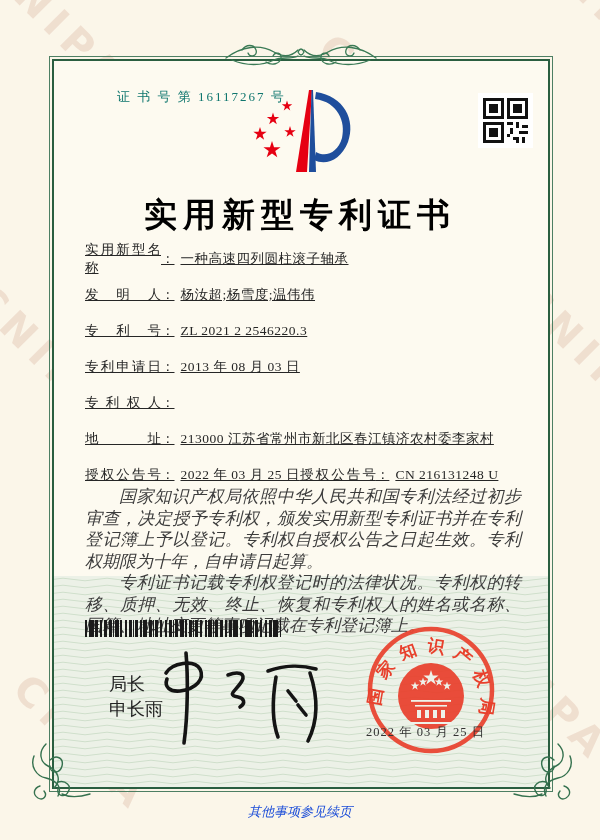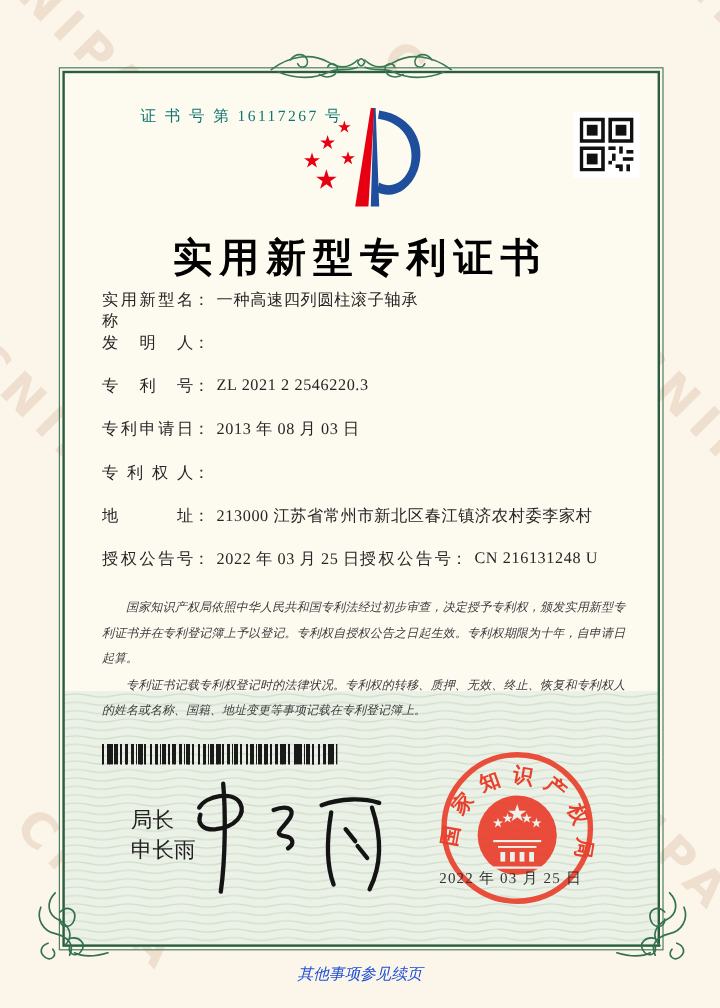--- a/index.html
+++ b/index.html
@@ -11,27 +11,27 @@
   .frame-inner{position:absolute;left:2px;top:2px;right:2px;bottom:2px;border:2px solid #2a5e40;}
   
   .wm{position:absolute;font-family:"DejaVu Sans",sans-serif;font-weight:bold;font-size:40px;letter-spacing:8px;color:rgba(213,170,148,0.30);transform:rotate(45deg);white-space:nowrap;pointer-events:none;}
   
   .certno{position:absolute;left:85px;top:88px;font-size:13px;color:#0f766e;letter-spacing:2px;margin-left:32px;}
   .logo{position:absolute;left:246px;top:86px;}
   .qr{position:absolute;left:478px;top:93px;width:55px;height:55px;background:#fff;display:flex;align-items:center;justify-content:center;}
   .title{position:absolute;left:0;top:172px;width:600px;text-align:center;font-size:33px;font-weight:bold;color:#000;letter-spacing:6px;margin-top:21px;}
   
   .fields{position:absolute;left:85px;top:241px;width:440px;font-size:13.5px;color:#262626;}
-  .frow{height:36px;display:flex;align-items:flex-start;}
+  .frow{height:36px;display:flex;align-items:center;text-decoration:underline;}
   .flabel{display:inline-block;width:76px;text-align:justify;text-align-last:justify;}
   .fcolon{display:inline-block;}
   .fvalue{display:inline-block;padding-left:6px;letter-spacing:0.5px;}
   .fpair2{}
   
-  .paras{position:absolute;left:85px;top:496px;width:436px;font-size:10px;line-height:21.5px;color:#3c3c3c;text-align:justify;font-style:italic;}
+  .paras{position:absolute;left:85px;top:486px;width:436px;font-size:17px;line-height:21.5px;color:#3c3c3c;text-align:justify;font-style:italic;}
   .paras p{margin:0;text-indent:2em;}
   
   .greenzone{position:absolute;left:52px;top:576px;width:498px;height:213px;background:#ecf1e7;}
   .greenzone svg{position:absolute;left:0;top:0;}
   .barcode{position:absolute;left:85px;top:620px;width:196px;height:17px;
     background-image:repeating-linear-gradient(90deg,#1a1a1a 0 2px,transparent 2px 5px),
                      repeating-linear-gradient(90deg,#1a1a1a 0 1px,transparent 1px 4px),
                      repeating-linear-gradient(90deg,transparent 0 6px,#1a1a1a 6px 8px,transparent 8px 13px);}
   .officer{position:absolute;left:85px;top:671px;font-family:"DejaVu Sans",sans-serif;font-size:18px;color:#222;line-height:25px;margin-left:24px;}
   .sig{position:absolute;left:150px;top:645px;}
@@ -157,20 +157,21 @@
 
   <div class="fields">
     <div class="frow">
       <span class="flabel">实用新型名称</span>
         <span class="fcolon">：</span>
         <span class="fvalue">一种高速四列圆柱滚子轴承</span>
     </div>
     <div class="frow">
       <span class="flabel">发明人</span>
         <span class="fcolon">：</span>
+        <span class="fvalue">杨汝超;杨雪度;温伟伟</span>
     </div>
     <div class="frow">
       <span class="flabel">专利号</span>
         <span class="fcolon">：</span>
         <span class="fvalue">ZL 2021 2 2546220.3</span>
     </div>
     <div class="frow">
       <span class="flabel">专利申请日</span>
         <span class="fcolon">：</span>
         <span class="fvalue">2013 年 08 月 03 日</span>

